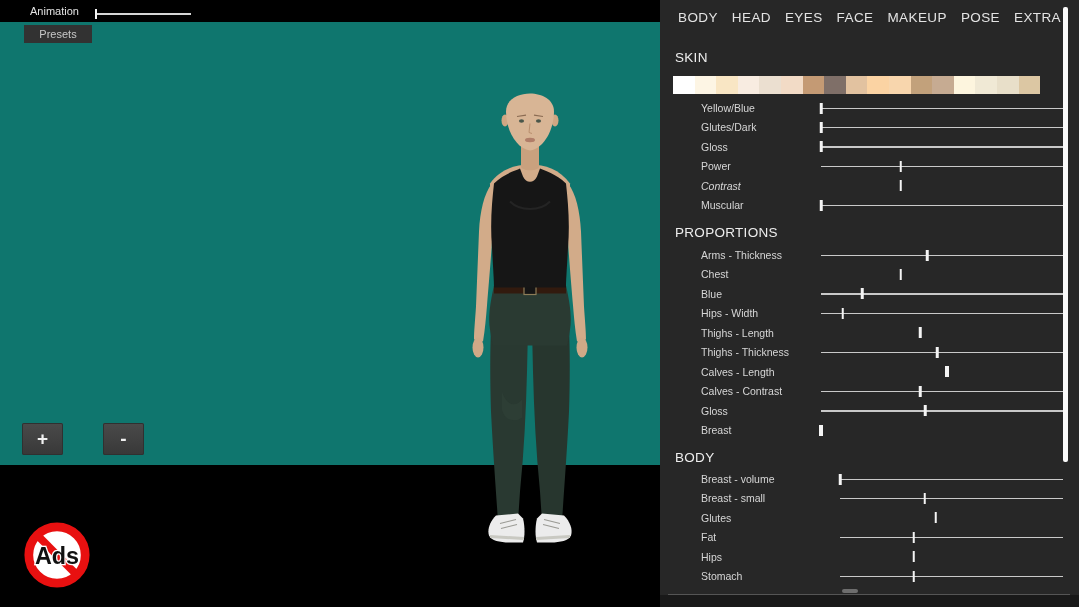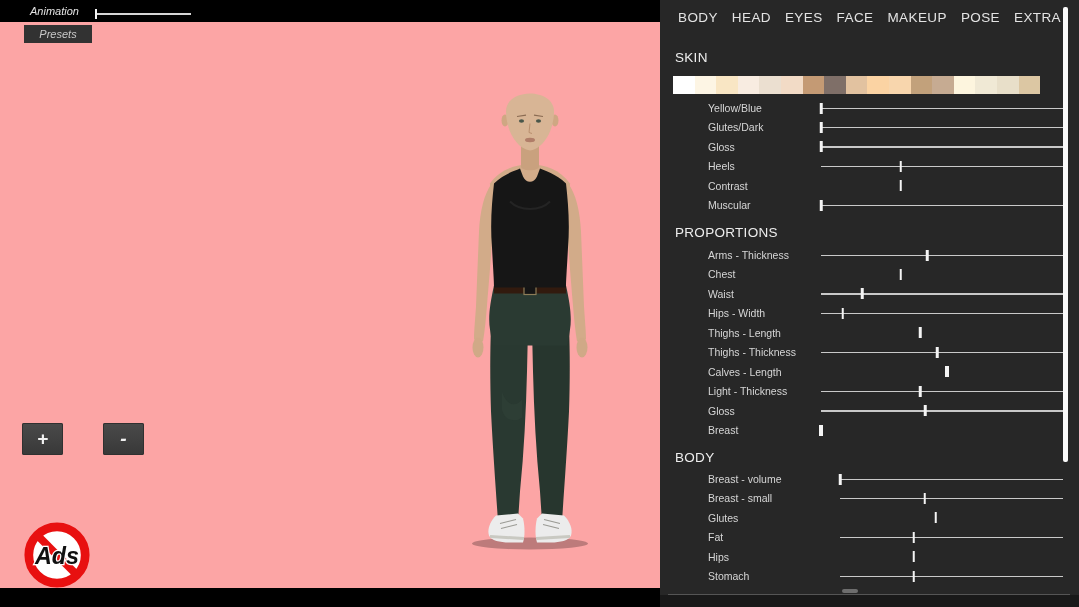--- a/index.html
+++ b/index.html
@@ -1,19 +1,19 @@
 <!DOCTYPE html>
 <html><head>
 <meta charset="utf-8">
 <style>
   html,body{margin:0;padding:0;background:#000;}
   body{width:1079px;height:607px;position:relative;overflow:hidden;
        font-family:"Liberation Sans", sans-serif; -webkit-font-smoothing:antialiased;}
   
-  #viewport{position:absolute;left:0;top:0;width:660px;height:607px;background:#fca5a5;font-style:italic;}
+  #viewport{position:absolute;left:0;top:0;width:660px;height:465px;background:#0f766e;}
   #top-bar{position:absolute;left:0;top:0;width:660px;height:22px;background:#000;}
   #animation-label{position:absolute;left:30px;top:5px;font-size:11px;color:#e2e2e2;}
   #animation-slider{position:absolute;left:95px;top:0;width:96px;height:22px;cursor:pointer;}
   #animation-slider .track{position:absolute;left:0;top:13px;width:96px;height:2px;background:#d6d6d6;}
   #animation-slider .handle{position:absolute;left:0;top:9px;width:2px;height:10px;background:#f4f4f4;}
   #presets-button{position:absolute;left:24px;top:25px;width:68px;height:18px;background:#323232;
       color:#c9c9c9;font-size:11px;display:flex;align-items:center;justify-content:center;cursor:pointer;}
   .zoom-btn{position:absolute;top:423px;width:41px;height:32px;border-radius:2px;
       background:linear-gradient(#4a4a4a,#383838);color:#f1f1f1;font-size:19px;font-weight:bold;
       display:flex;align-items:center;justify-content:center;cursor:pointer;box-shadow:0 0 0 1px #303030 inset;}
@@ -22,21 +22,21 @@
   #no-ads-button{position:absolute;left:22px;top:519px;width:70px;height:72px;cursor:pointer;z-index:1;}
   #left-bottom-bar{position:absolute;left:0;top:588px;width:660px;height:19px;background:#000;z-index:2;}
   
   #panel{position:absolute;left:660px;top:0;width:419px;height:607px;background:#272727;}
   #tab-bar{position:absolute;left:18px;top:10px;display:flex;gap:14px;}
   .tab{font-size:13.5px;letter-spacing:.4px;color:#e3e3e3;font-weight:500;cursor:pointer;}
   .section-header{position:absolute;left:15px;font-size:13.5px;letter-spacing:.3px;color:#ededed;font-weight:500;}
   #skin-palette{position:absolute;left:13px;top:76px;width:367px;height:18px;display:flex;}
   #skin-palette .swatch{flex:1 1 0;cursor:pointer;}
   .slider-row{position:absolute;left:0;width:419px;height:19px;}
-  .slider-row .lbl{position:absolute;left:48px;top:50%;transform:translateY(-50%);
+  .slider-row .lbl{position:absolute;left:41px;top:50%;transform:translateY(-50%);
       font-size:10.5px;color:#d6d6d6;white-space:nowrap;}
   .slider{position:absolute;top:0;height:19px;cursor:pointer;}
   .slider .track{position:absolute;left:0;top:9px;width:100%;height:1.5px;background:#c9c9c9;}
   .slider .handle{position:absolute;top:4px;width:2.5px;height:11px;background:#f4f4f4;transform:translateX(-50%);}
   .slider .handle.bold{width:4px;}
   #panel-scrollbar{position:absolute;left:403px;top:7px;width:5px;height:455px;background:#fafafa;
       border-radius:2px;cursor:pointer;}
   #panel-bottom{position:absolute;left:0;top:595px;width:419px;height:12px;background:#191919;}
   #panel-separator{position:absolute;left:8px;top:594px;width:402px;height:1px;background:#555;}
   #panel-hscroll-thumb{position:absolute;left:182px;top:589px;width:16px;height:4px;background:#6d6d6d;border-radius:2px;cursor:pointer;}
@@ -155,27 +155,27 @@
         </div>
       </div>
       <div class="slider-row" style="top: 137.4px;">
         <span class="lbl">Gloss</span>
         <div class="slider" style="left: 161px; width: 242px;">
           <div class="track"></div>
           <div class="handle" style="left: 0%;"></div>
         </div>
       </div>
       <div class="slider-row" style="top: 156.85px;">
-        <span class="lbl">Heels</span>
-        <div class="slider" style="left: 161px; width: 242px;">
-          <div class="track"></div>
-          <div class="handle" style="left: 33%;"></div>
-        </div>
-      </div>
-      <div class="slider-row" style="top: 176.3px;">
+        <span class="lbl">Power</span>
+        <div class="slider" style="left: 161px; width: 242px;">
+          <div class="track"></div>
+          <div class="handle" style="left: 33%;"></div>
+        </div>
+      </div>
+      <div class="slider-row" style="top: 176.3px; font-style: italic;">
         <span class="lbl">Contrast</span>
         <div class="slider" style="left: 161px; width: 242px;">
           <div class="handle" style="left: 33%;"></div>
         </div>
       </div>
       <div class="slider-row" style="top: 195.75px;">
         <span class="lbl">Muscular</span>
         <div class="slider" style="left: 161px; width: 242px;">
           <div class="track"></div>
           <div class="handle" style="left: 0%;"></div>
@@ -189,21 +189,21 @@
           <div class="handle" style="left: 44%;"></div>
         </div>
       </div>
       <div class="slider-row" style="top: 264.95px;">
         <span class="lbl">Chest</span>
         <div class="slider" style="left: 161px; width: 242px;">
           <div class="handle" style="left: 33%;"></div>
         </div>
       </div>
       <div class="slider-row" style="top: 284.4px;">
-        <span class="lbl">Waist</span>
+        <span class="lbl">Blue</span>
         <div class="slider" style="left: 161px; width: 242px;">
           <div class="track"></div>
           <div class="handle" style="left: 17%;"></div>
         </div>
       </div>
       <div class="slider-row" style="top: 303.85px;">
         <span class="lbl">Hips - Width</span>
         <div class="slider" style="left: 161px; width: 242px;">
           <div class="track"></div>
           <div class="handle" style="left: 9%;"></div>
@@ -222,21 +222,21 @@
           <div class="handle" style="left: 48%;"></div>
         </div>
       </div>
       <div class="slider-row" style="top: 362.2px;">
         <span class="lbl">Calves - Length</span>
         <div class="slider" style="left: 161px; width: 242px;">
           <div class="handle bold" style="left: 52%;"></div>
         </div>
       </div>
       <div class="slider-row" style="top: 381.65px;">
-        <span class="lbl">Light - Thickness</span>
+        <span class="lbl">Calves - Contrast</span>
         <div class="slider" style="left: 161px; width: 242px;">
           <div class="track"></div>
           <div class="handle" style="left: 41%;"></div>
         </div>
       </div>
       <div class="slider-row" style="top: 401.1px;">
         <span class="lbl">Gloss</span>
         <div class="slider" style="left: 161px; width: 242px;">
           <div class="track"></div>
           <div class="handle" style="left: 43%;"></div>

